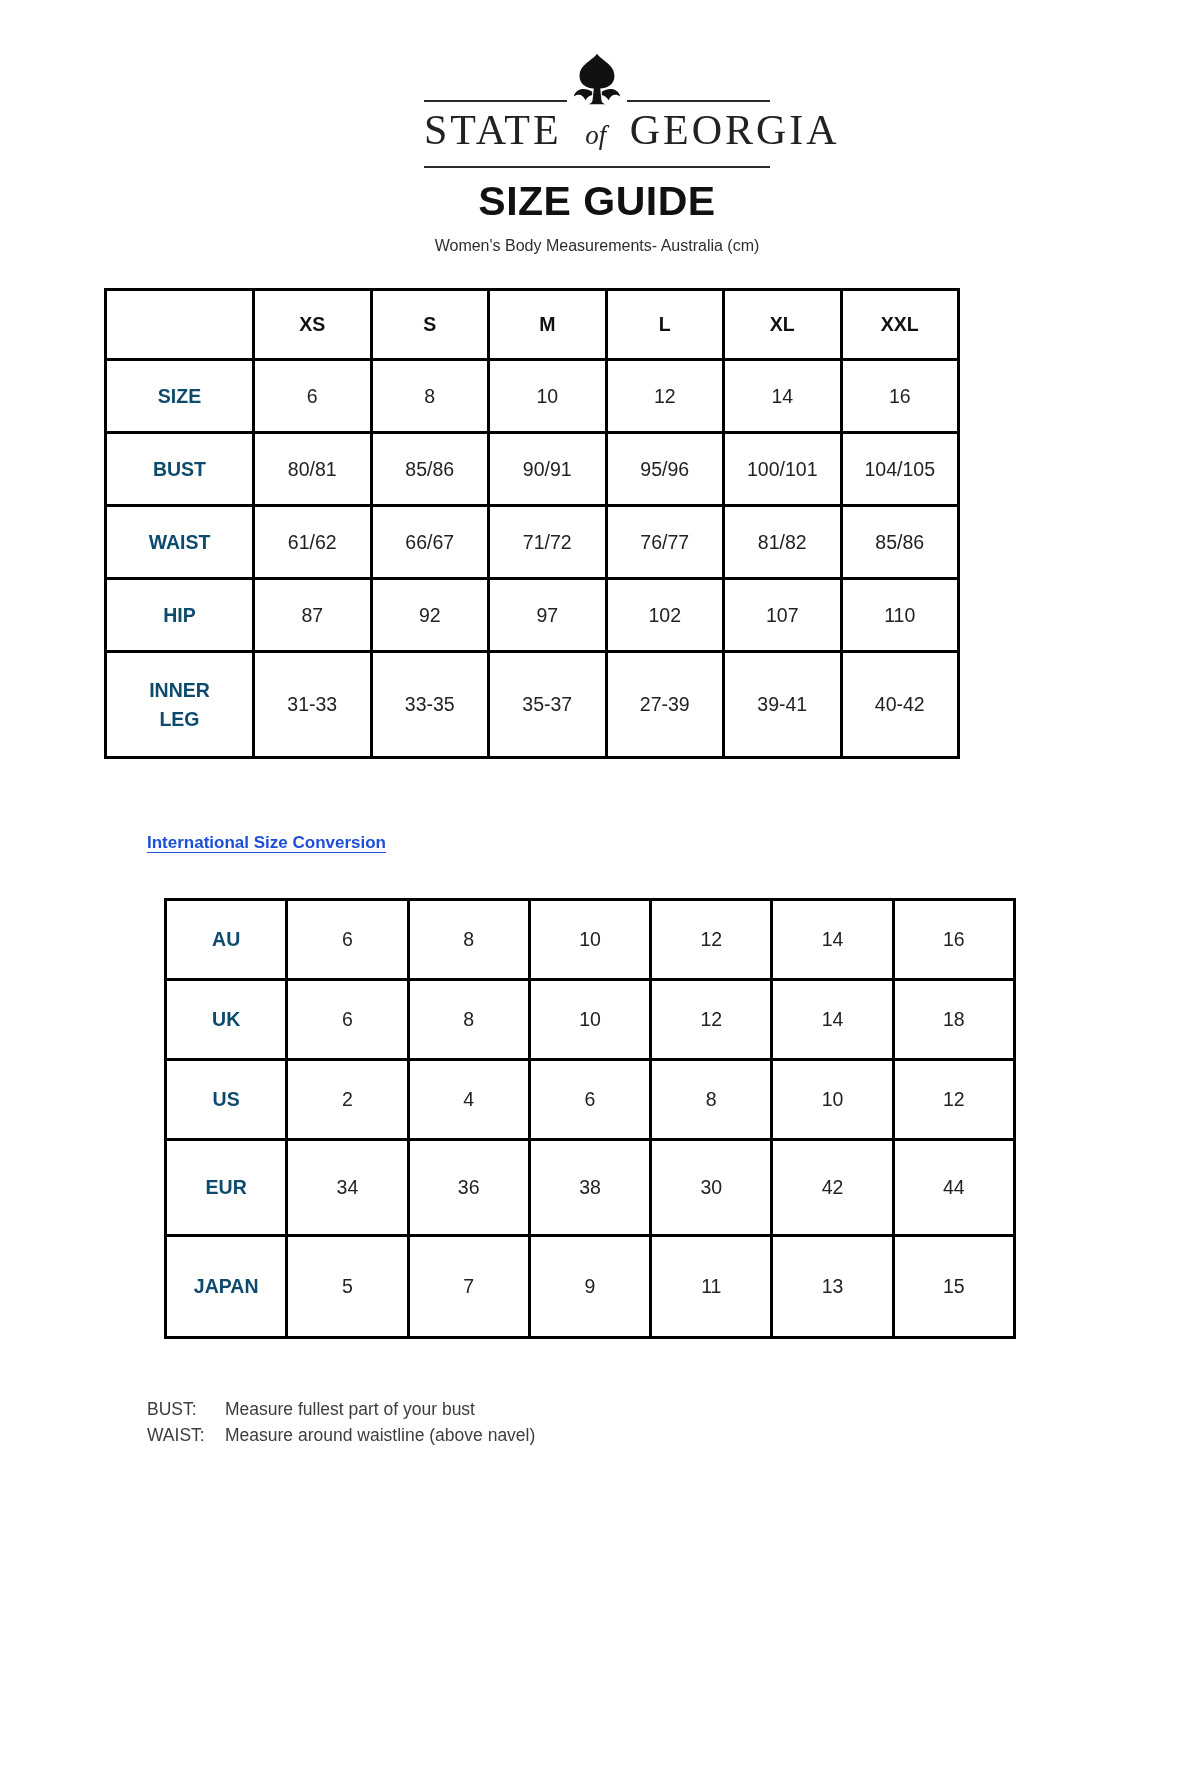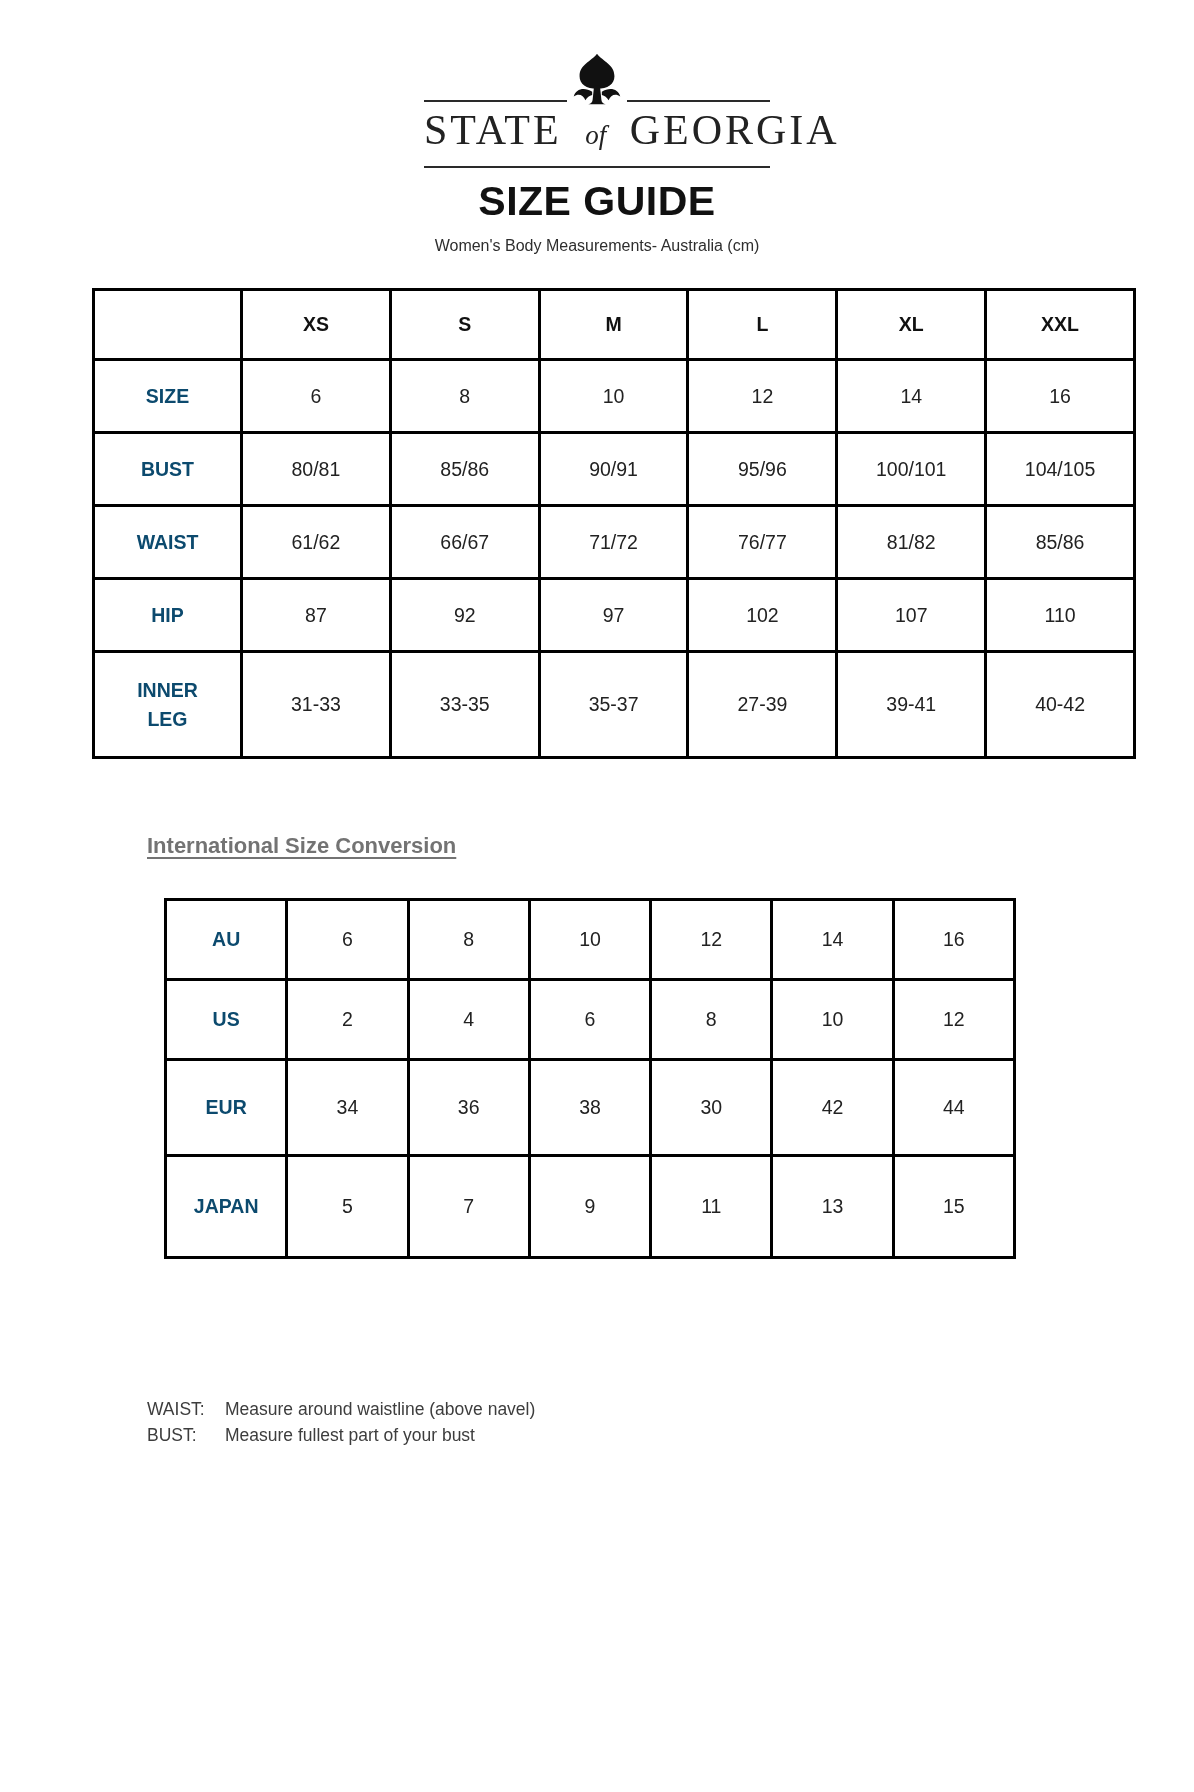--- a/index.html
+++ b/index.html
@@ -42,29 +42,29 @@
     border:3px solid #000;
     text-align:center;vertical-align:middle;
     font-size:19.5px;color:#222;
     padding:0 6px;
     font-weight:normal;
   }
   .lbl{font-weight:bold;color:#0c4a6e;}
   .lbl span{display:inline-block;max-width:92px;line-height:1.45;}
   th{font-weight:bold;color:#111;}
 
-  .measurement-table{position:absolute;top:288px;left:92px;width:1044px;}
+  .measurement-table{position:absolute;top:288px;left:104px;width:856px;}
   .measurement-table tr{height:73px;}
   .measurement-table tr.hdr{height:70px;}
   .measurement-table tr.tall{height:106px;}
   .measurement-table col.c-label{width:148px;}
 
   .conversion-heading{
     position:absolute;top:833px;left:147px;
-    font-size:22px;font-weight:bold;color:#737373;
+    font-size:17px;font-weight:bold;color:#1d4ed8;
     text-decoration:underline;
     text-underline-offset:4px;
   }
   .conversion-table{position:absolute;top:898px;left:164px;width:852px;}
   .conversion-table tr{height:80px;}
   .conversion-table tr.r-eur{height:96px;}
   .conversion-table tr.r-japan{height:102px;}
 
   
   .notes{position:absolute;top:1396px;left:147px;font-size:17.5px;color:#3d3d3d;}
@@ -179,20 +179,29 @@
         <tr>
           <td class="lbl"><span>AU</span></td>
           <td>6</td>
           <td>8</td>
           <td>10</td>
           <td>12</td>
           <td>14</td>
           <td>16</td>
         </tr>
         <tr>
+          <td class="lbl"><span>UK</span></td>
+          <td>6</td>
+          <td>8</td>
+          <td>10</td>
+          <td>12</td>
+          <td>14</td>
+          <td>18</td>
+        </tr>
+        <tr>
           <td class="lbl"><span>US</span></td>
           <td>2</td>
           <td>4</td>
           <td>6</td>
           <td>8</td>
           <td>10</td>
           <td>12</td>
         </tr>
         <tr class="r-eur">
           <td class="lbl"><span>EUR</span></td>
@@ -210,22 +219,22 @@
           <td>9</td>
           <td>11</td>
           <td>13</td>
           <td>15</td>
         </tr>
       </tbody>
   </table>
 
   <div class="notes">
       <div class="note-row">
+        <div class="note-label">BUST:</div>
+        <div class="note-text">Measure fullest part of your bust</div>
+      </div>
+      <div class="note-row">
         <div class="note-label">WAIST:</div>
         <div class="note-text">Measure around waistline (above navel)</div>
       </div>
-      <div class="note-row">
-        <div class="note-label">BUST:</div>
-        <div class="note-text">Measure fullest part of your bust</div>
-      </div>
     </div>
 
 </div>
 
 </body></html>

